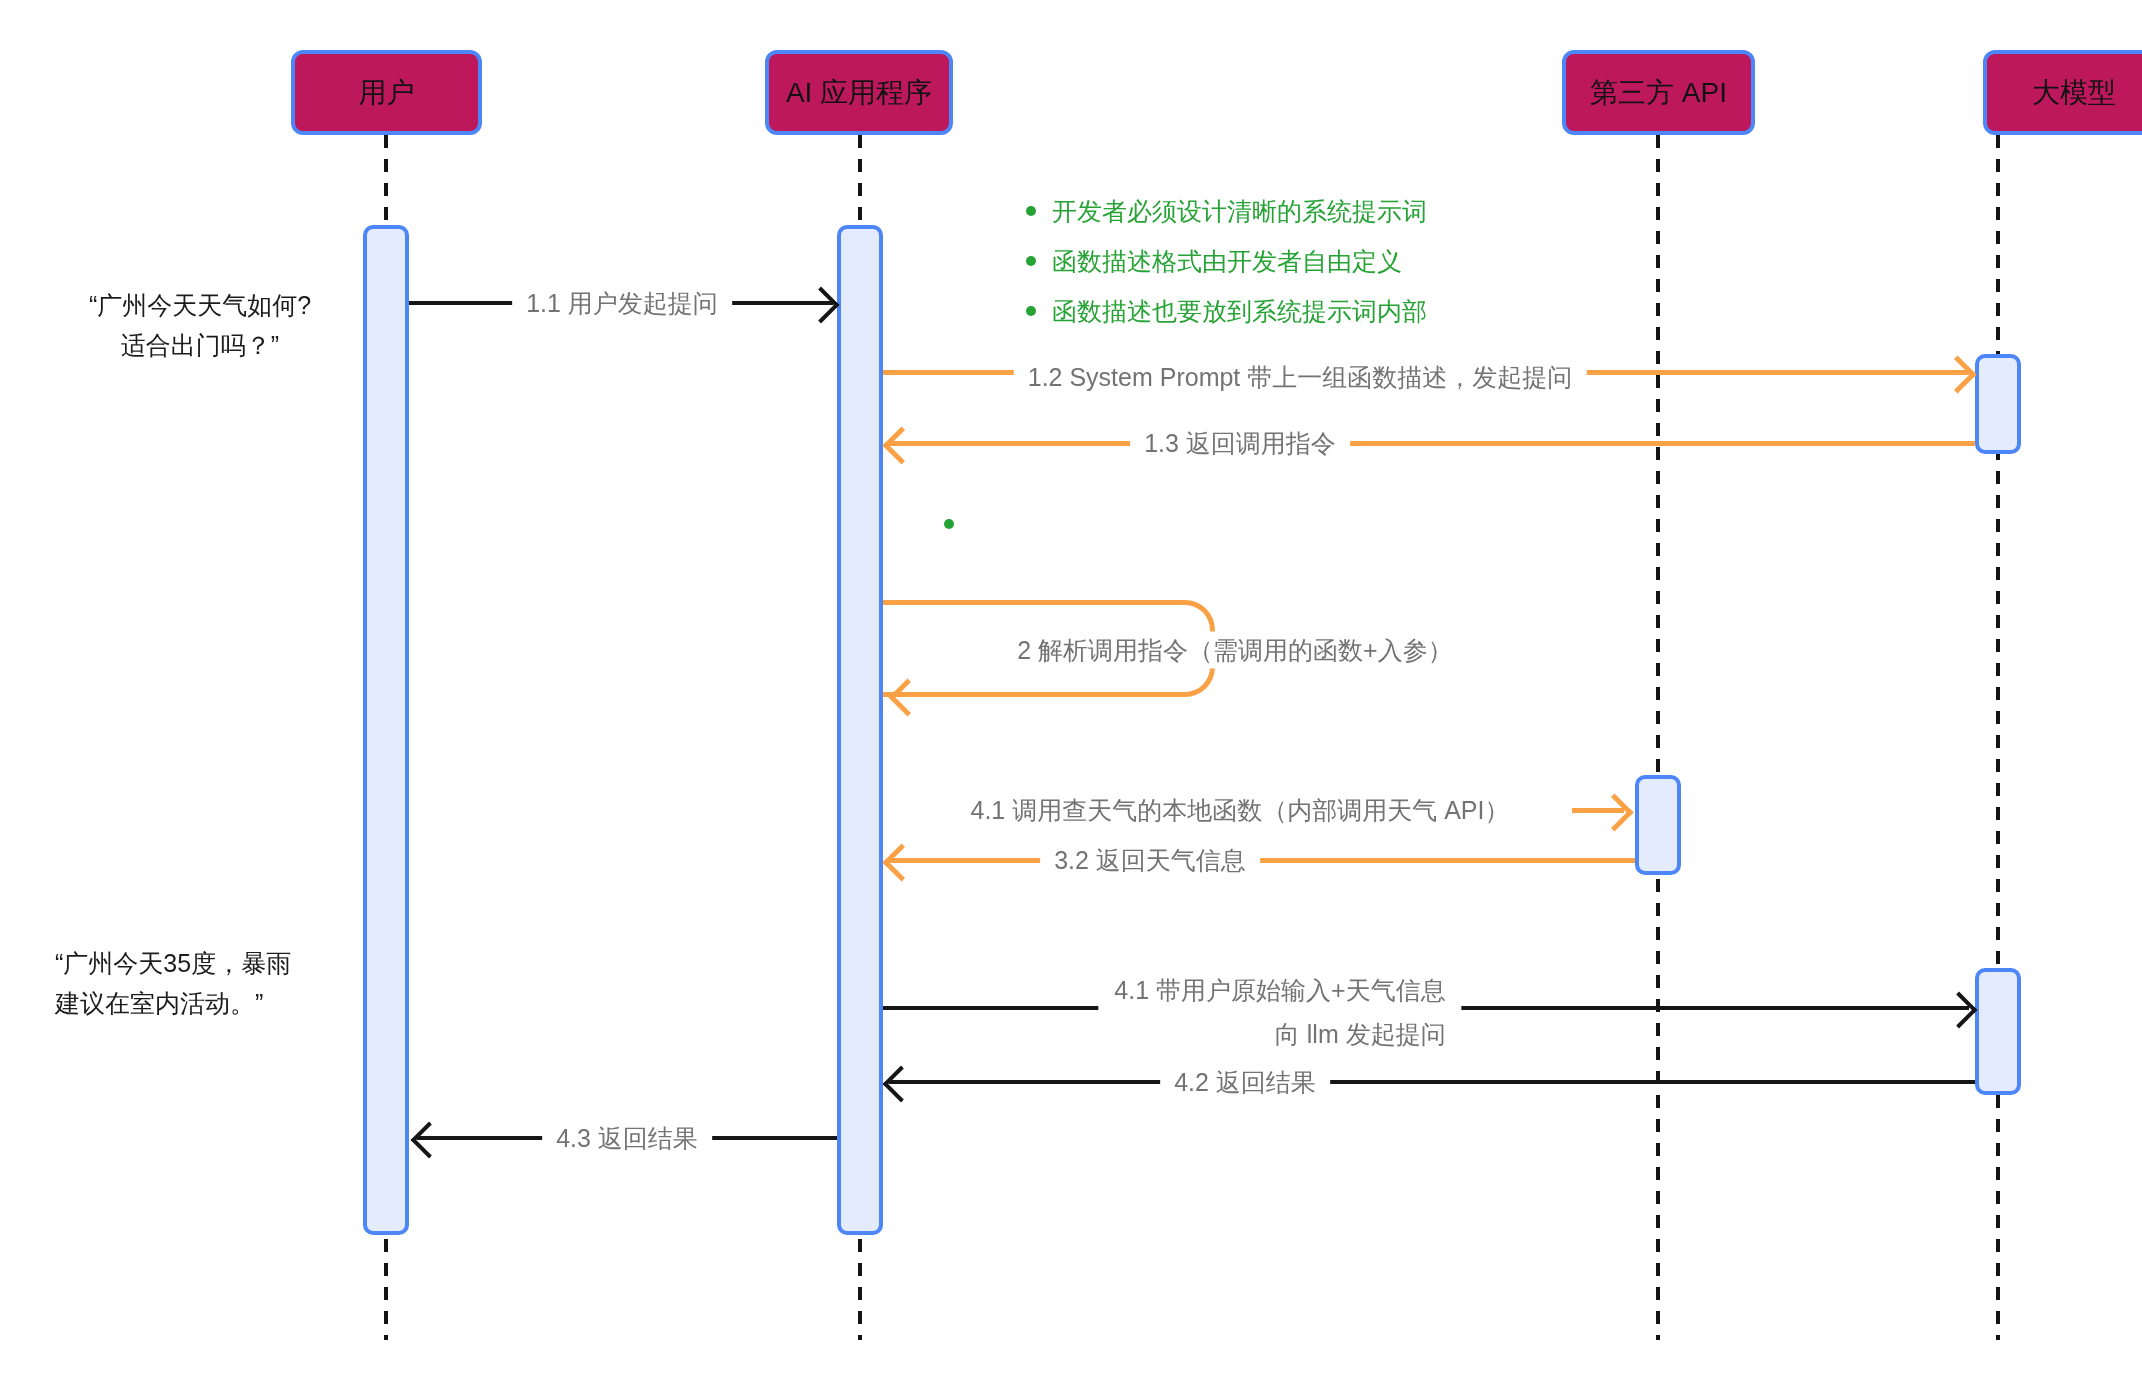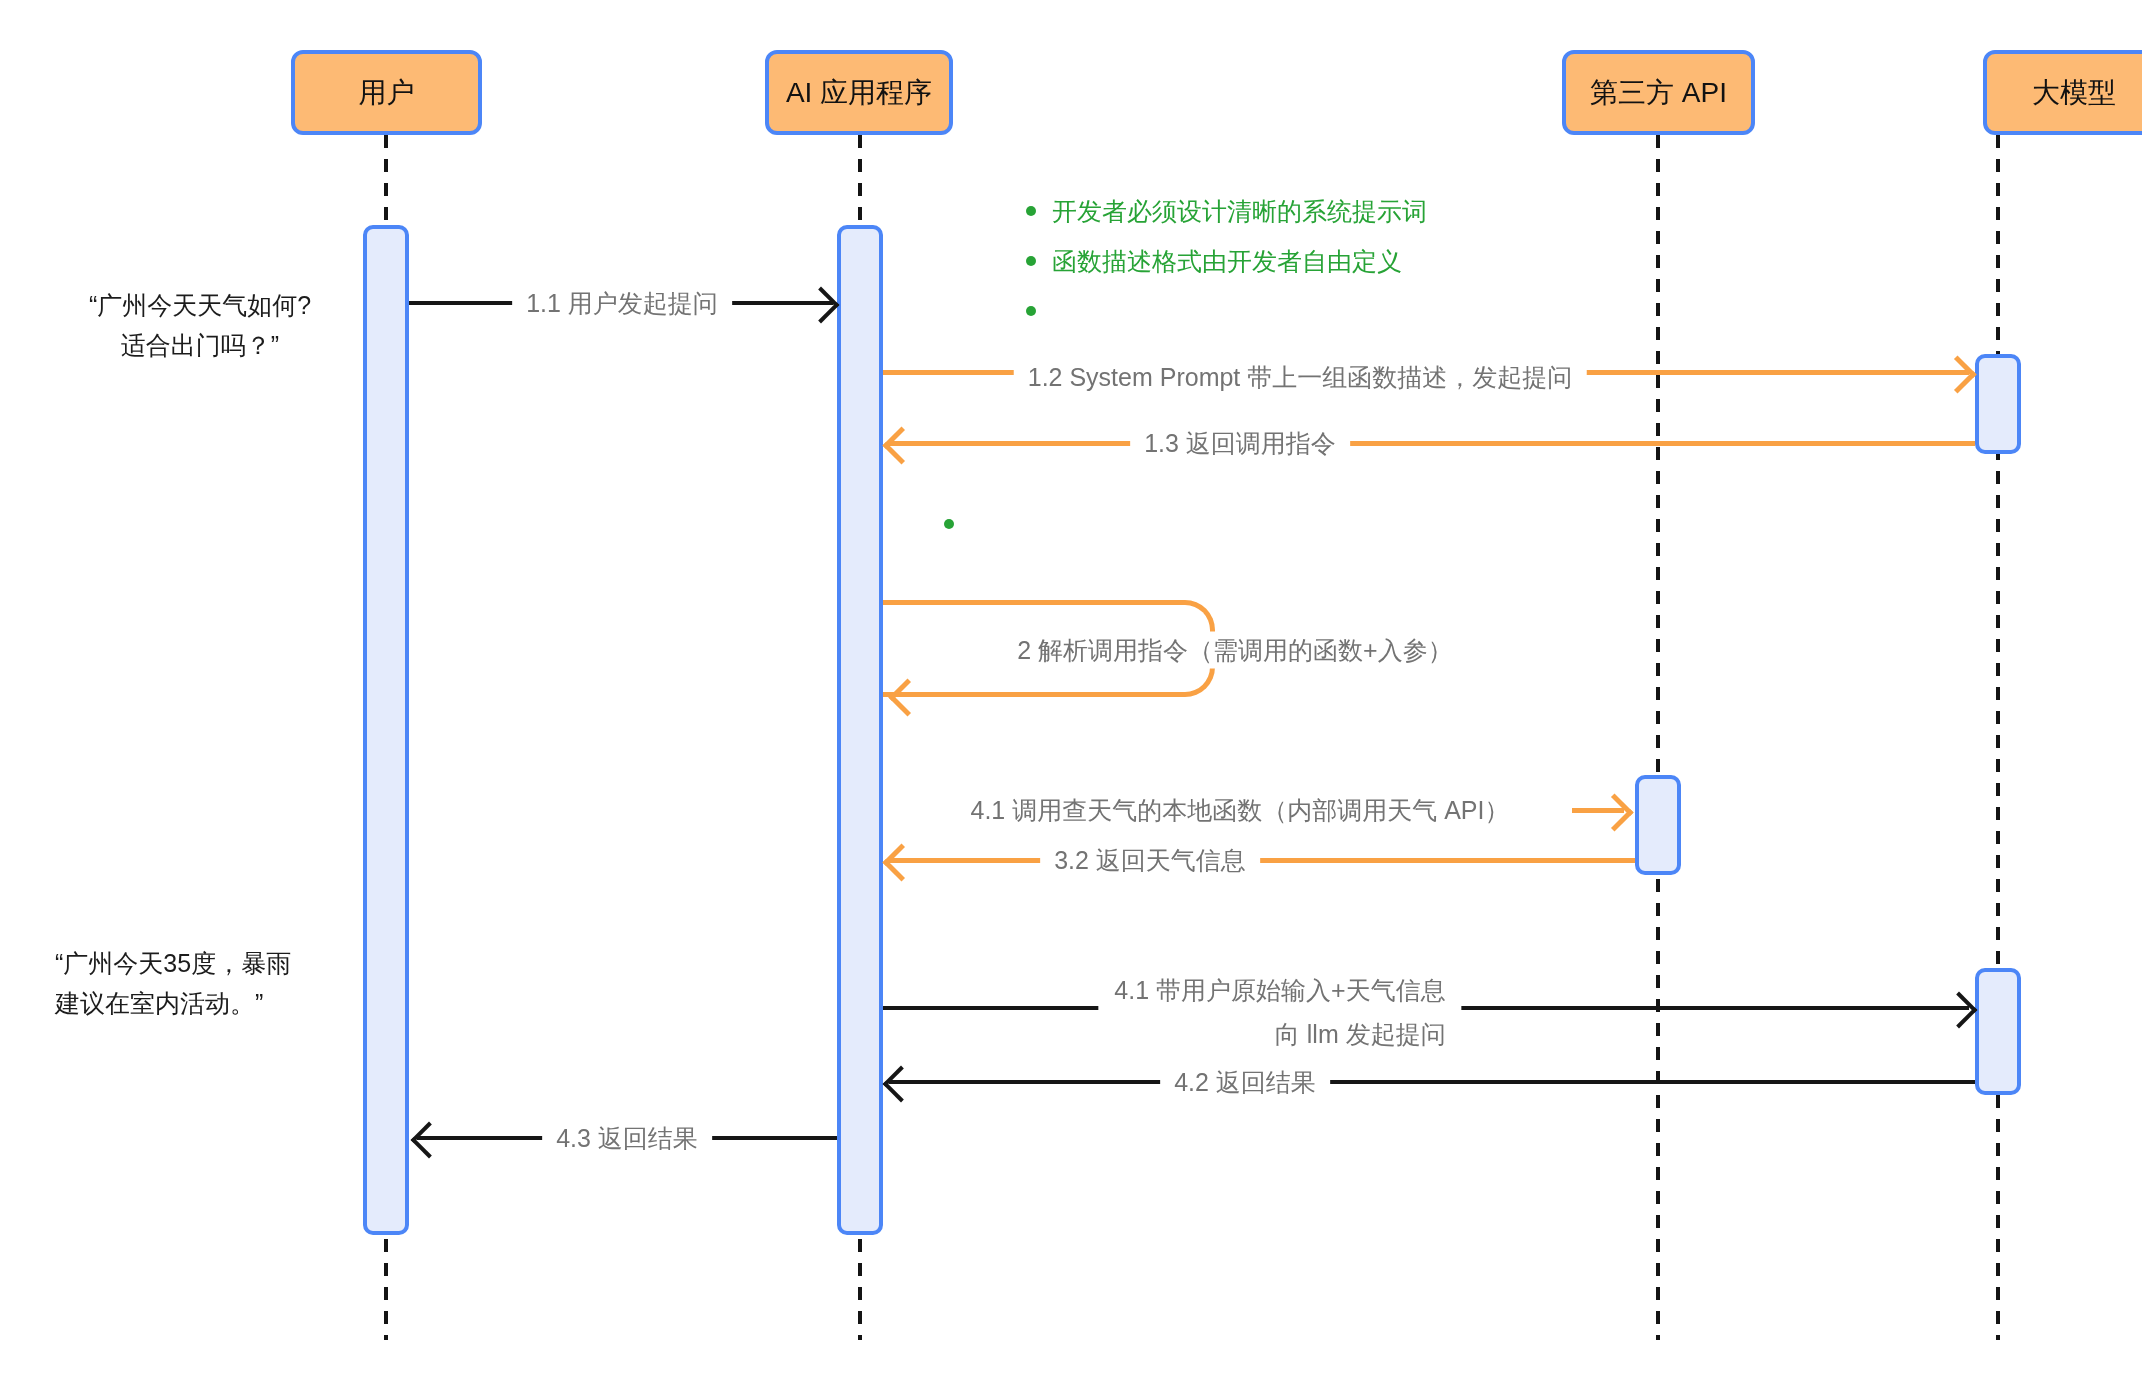--- a/index.html
+++ b/index.html
@@ -6,21 +6,21 @@
   .canvas{position:relative;width:2142px;height:1399px;background:#ffffff;
     font-family:"Liberation Sans","DejaVu Sans",sans-serif;color:#161616;overflow:hidden;}
 
   
   .lifeline{position:absolute;top:135px;height:1205px;width:4px;z-index:1;
     transform:translateX(-50%);
     background:repeating-linear-gradient(to bottom,#141414 0 13px,transparent 13px 24px);}
 
   
   .actor{position:absolute;top:50px;height:85px;box-sizing:border-box;z-index:5;
-    border:4px solid #4C86F7;background:#fdba74;border-radius:12px;
+    border:4px solid #4C86F7;background:#be185d;border-radius:12px;
     display:flex;align-items:center;justify-content:center;font-size:28px;color:#121212;}
 
   
   .activation{position:absolute;width:46px;box-sizing:border-box;z-index:2;
     border:4px solid #4C86F7;background:#E4EBFC;border-radius:10px;transform:translateX(-50%);}
 
   
   .hline{position:absolute;height:4px;z-index:3;background:#161616;}
   .hline.orange{height:5px;background:#F9A144;}
 
@@ -82,20 +82,21 @@
     <div class="note-line">
       <span class="bullet"></span>
       <span>开发者必须设计清晰的系统提示词</span>
     </div>
     <div class="note-line">
       <span class="bullet"></span>
       <span>函数描述格式由开发者自由定义</span>
     </div>
     <div class="note-line">
       <span class="bullet"></span>
+      <span>函数描述也要放到系统提示词内部</span>
     </div>
   </div>
 
   <div class="quote" style="left:60px;top:285px;width:280px;text-align:center">
     <div>“广州今天天气如何?</div>
     <div>适合出门吗？”</div>
   </div>
 
   <div>
     <div class="hline" style="left:409px;top:301px;width:424px"></div>

